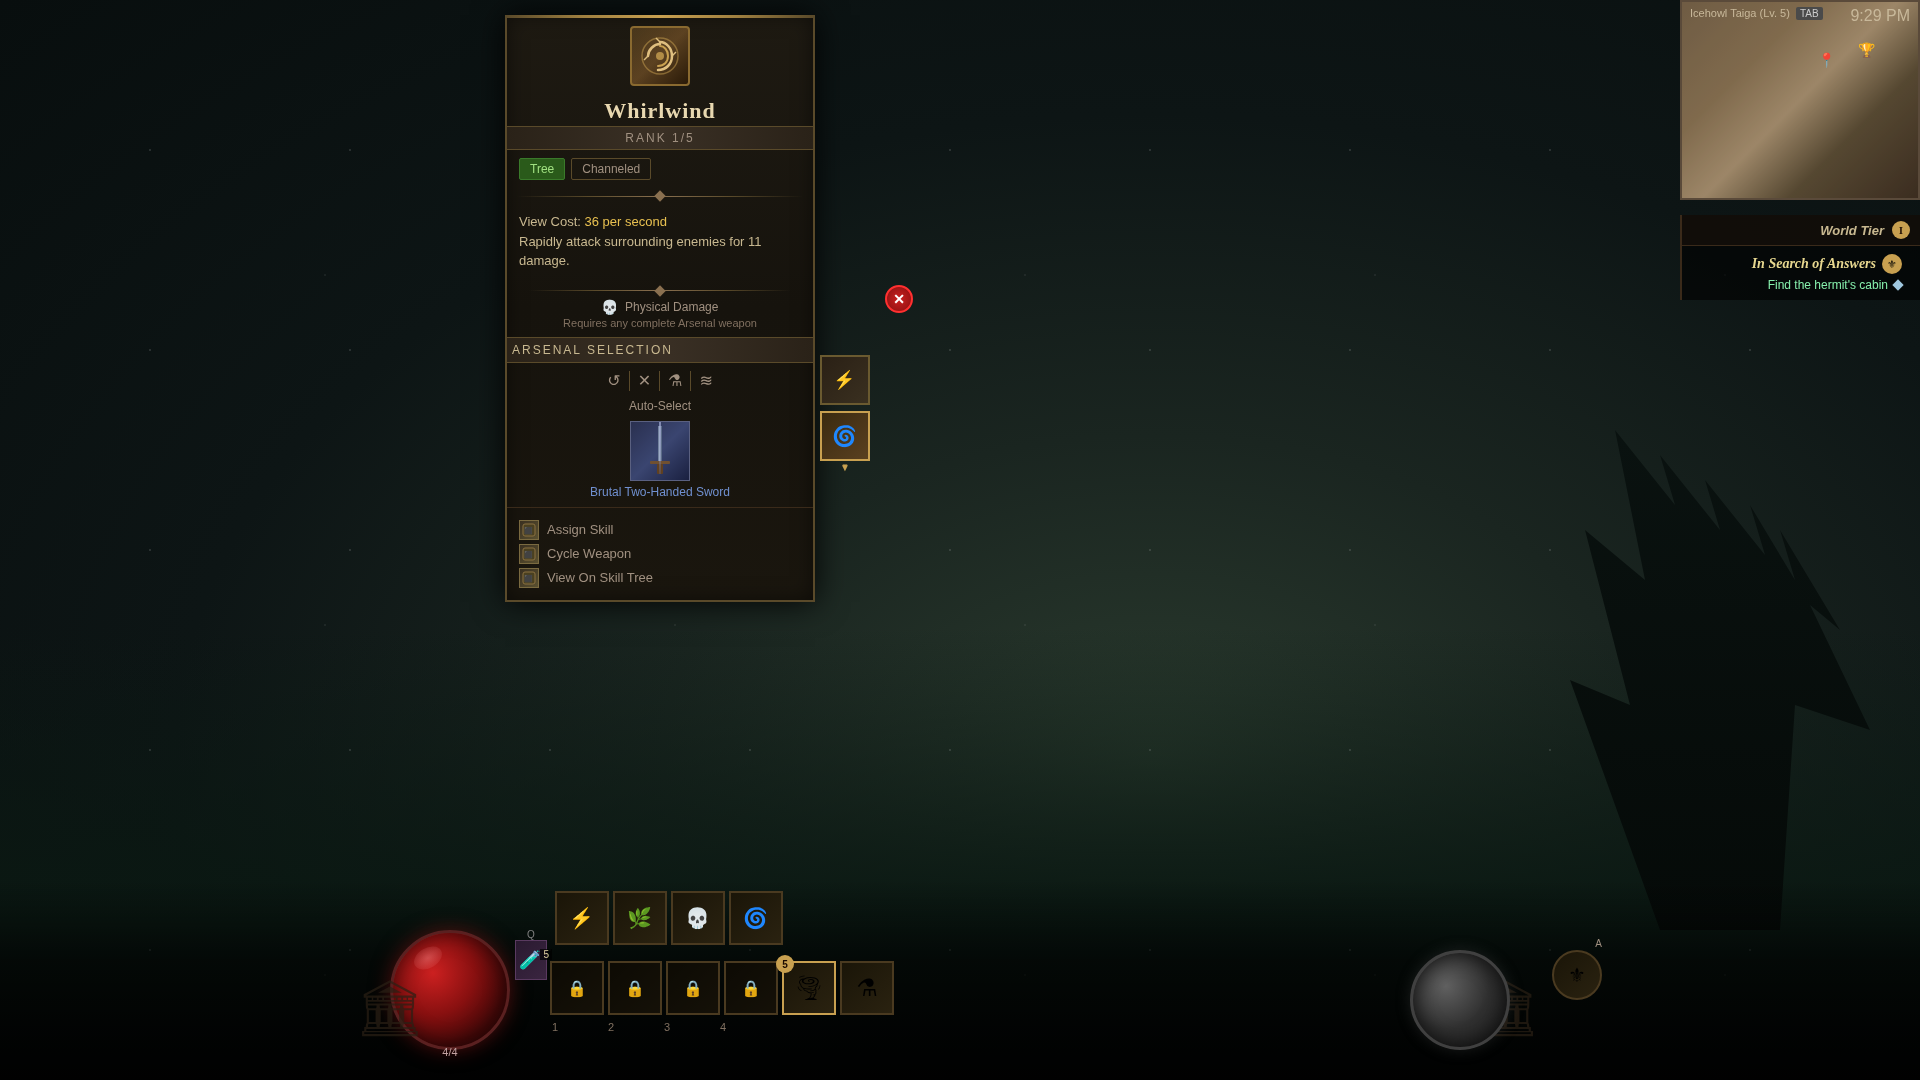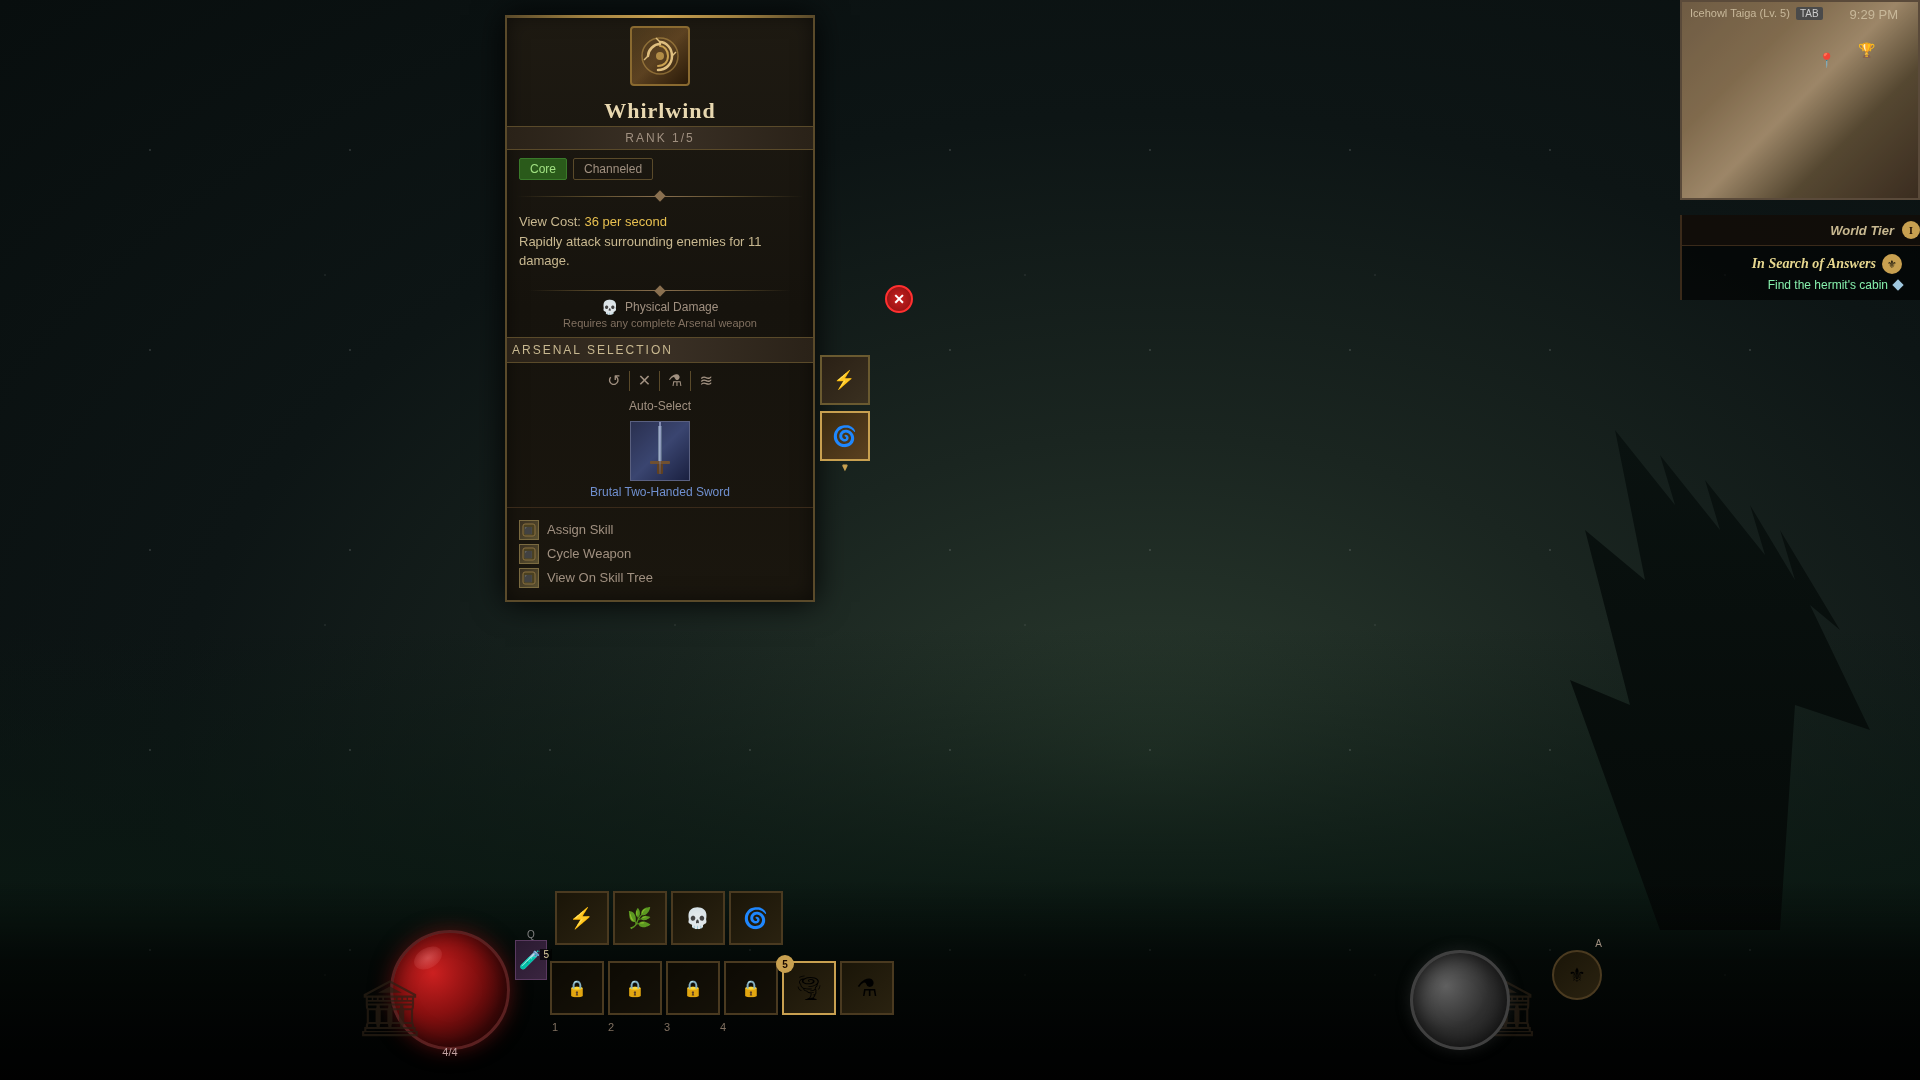--- a/index.html
+++ b/index.html
@@ -76,22 +76,22 @@
       top: 5px;
       left: 8px;
       font-size: 11px;
       color: #c8b89a;
       font-family: Arial, sans-serif;
     }
 
     .minimap-time {
       position: absolute;
       top: 5px;
-      right: 20px;
-      font-size: 13px;
+      right: 8px;
+      font-size: 16px;
       color: #c8b89a;
       font-family: Arial, sans-serif;
     }
 
     .minimap-tab {
       background: #4a4a4a;
       color: #ccc;
       padding: 1px 4px;
       font-size: 10px;
       border-radius: 2px;
@@ -105,21 +105,21 @@
       right: 0;
       width: 240px;
       background: rgba(0,0,0,0.6);
       border-left: 2px solid #3a2a1a;
     }
 
     .world-tier-bar {
       display: flex;
       align-items: center;
       justify-content: flex-end;
-      padding: 6px 0;
+      padding: 6px 10px;
       gap: 8px;
       background: rgba(20,15,10,0.8);
     }
 
     .world-tier-icon {
       width: 18px;
       height: 18px;
       background: #c8a050;
       border-radius: 50%;
       display: flex;
@@ -753,21 +753,21 @@
     </div>
   </div>
 
   <div class="skill-name">Whirlwind</div>
 
   <div class="skill-rank-bar">
     <span>RANK 1/5</span>
   </div>
 
   <div class="skill-tags">
-    <span class="tag-core">Core</span>
+    <span class="tag-core">Tree</span>
     <span class="tag-channeled">Channeled</span>
   </div>
 
   <div class="separator-diamond">
     <div class="separator-diamond-shape"></div>
   </div>
 
   <div class="skill-description">
     <span class="fury-cost">View Cost:</span>
     <span class="fury-highlight"> </span>

